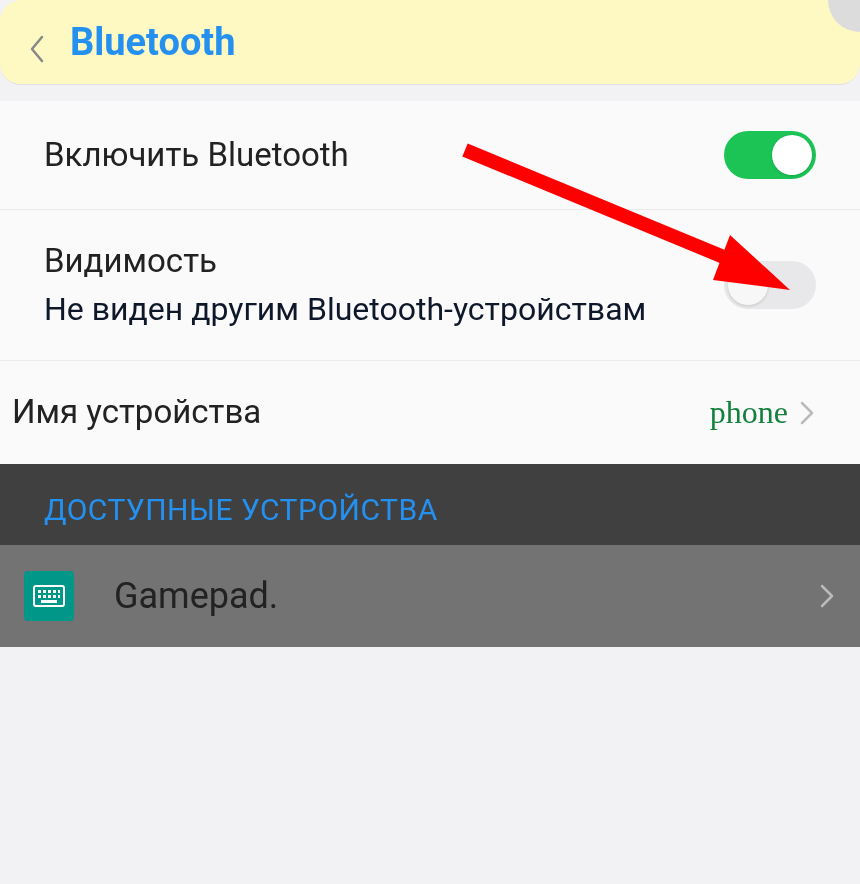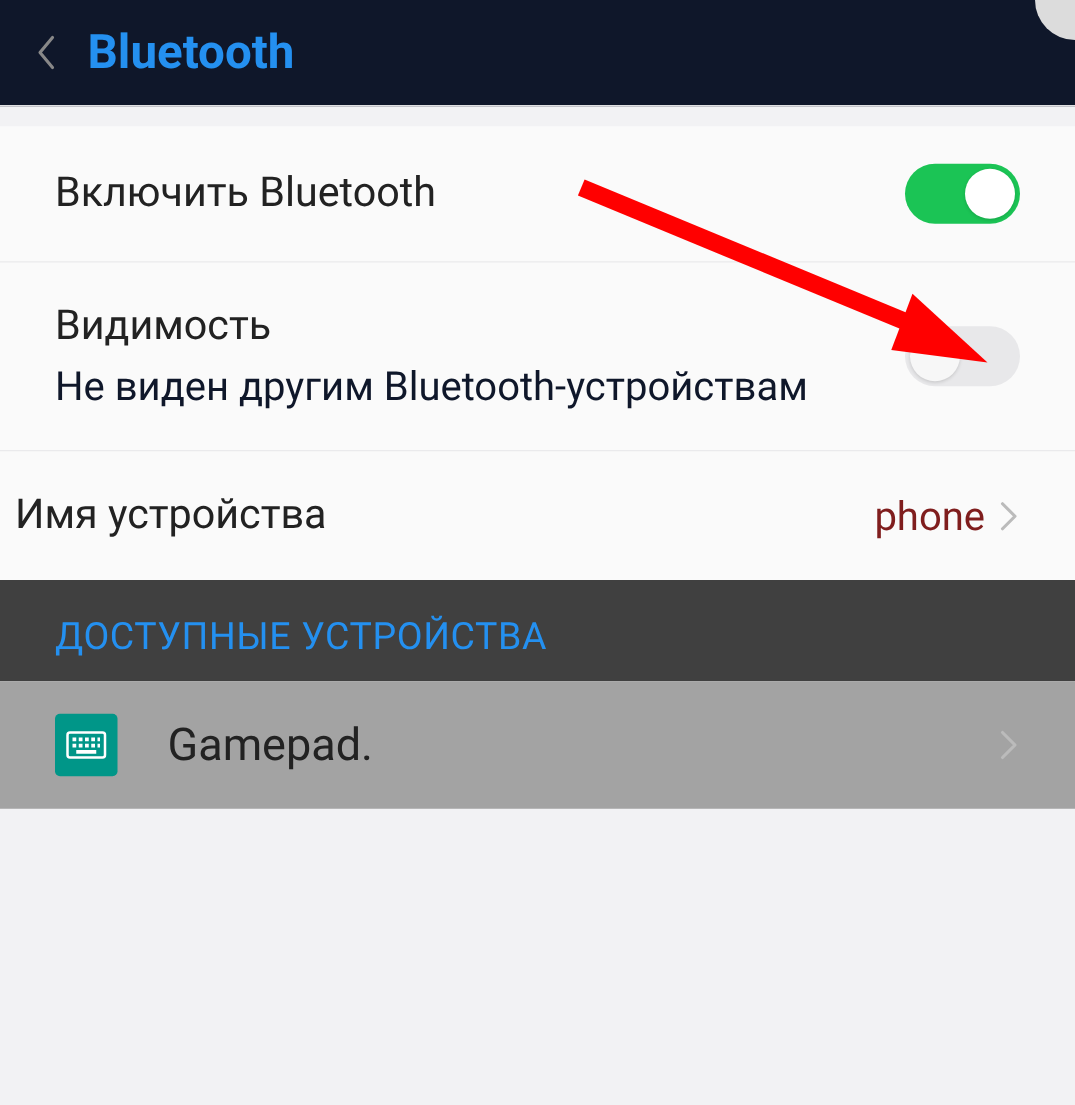--- a/index.html
+++ b/index.html
@@ -10,24 +10,25 @@
     body {
       font-family: -apple-system, BlinkMacSystemFont, "Segoe UI", Roboto, Arial, sans-serif;
       background: #f2f2f4;
       width: 860px;
       height: 884px;
       overflow: hidden;
       position: relative;
     }
     .header {
       display: flex;
-      align-items: center;
+      align-items: flex-end;
       padding: 20px 28px;
-      background: #0f172a;
+      background: #fef9c3;
       border-bottom: 1px solid #e0e0e2;
+      border-radius: 21px;
     }
     .back-icon {
       width: 18px;
       height: 30px;
       margin-right: 24px;
       display: flex;
       align-items: center;
       justify-content: center;
     }
     .header-title {
@@ -58,22 +59,23 @@
       line-height: 1.3;
     }
     .row-subtitle {
       font-size: 32px;
       color: #0f172a;
       margin-top: 6px;
       line-height: 1.3;
     }
     .row-value {
       font-size: 32px;
-      color: #7f1d1d;
+      color: #15803d;
       margin-right: 10px;
+      font-family: Liberation Serif, serif;
     }
     .toggle {
       width: 92px;
       height: 48px;
       border-radius: 24px;
       position: relative;
       flex-shrink: 0;
     }
     .toggle-on {
       background: #1bc455;
@@ -109,22 +111,22 @@
       padding: 28px 44px 18px 44px;
       font-size: 30px;
       font-weight: 400;
       color: #2490f0;
       letter-spacing: 0.5px;
       background: #404040;
     }
     .device-row {
       display: flex;
       align-items: center;
-      padding: 26px 44px;
-      background: #a3a3a3;
+      padding: 26px 24px;
+      background: #737373;
     }
     .device-icon {
       width: 50px;
       height: 50px;
       background: #009688;
       border-radius: 4px;
       display: flex;
       align-items: center;
       justify-content: center;
       margin-right: 40px;

